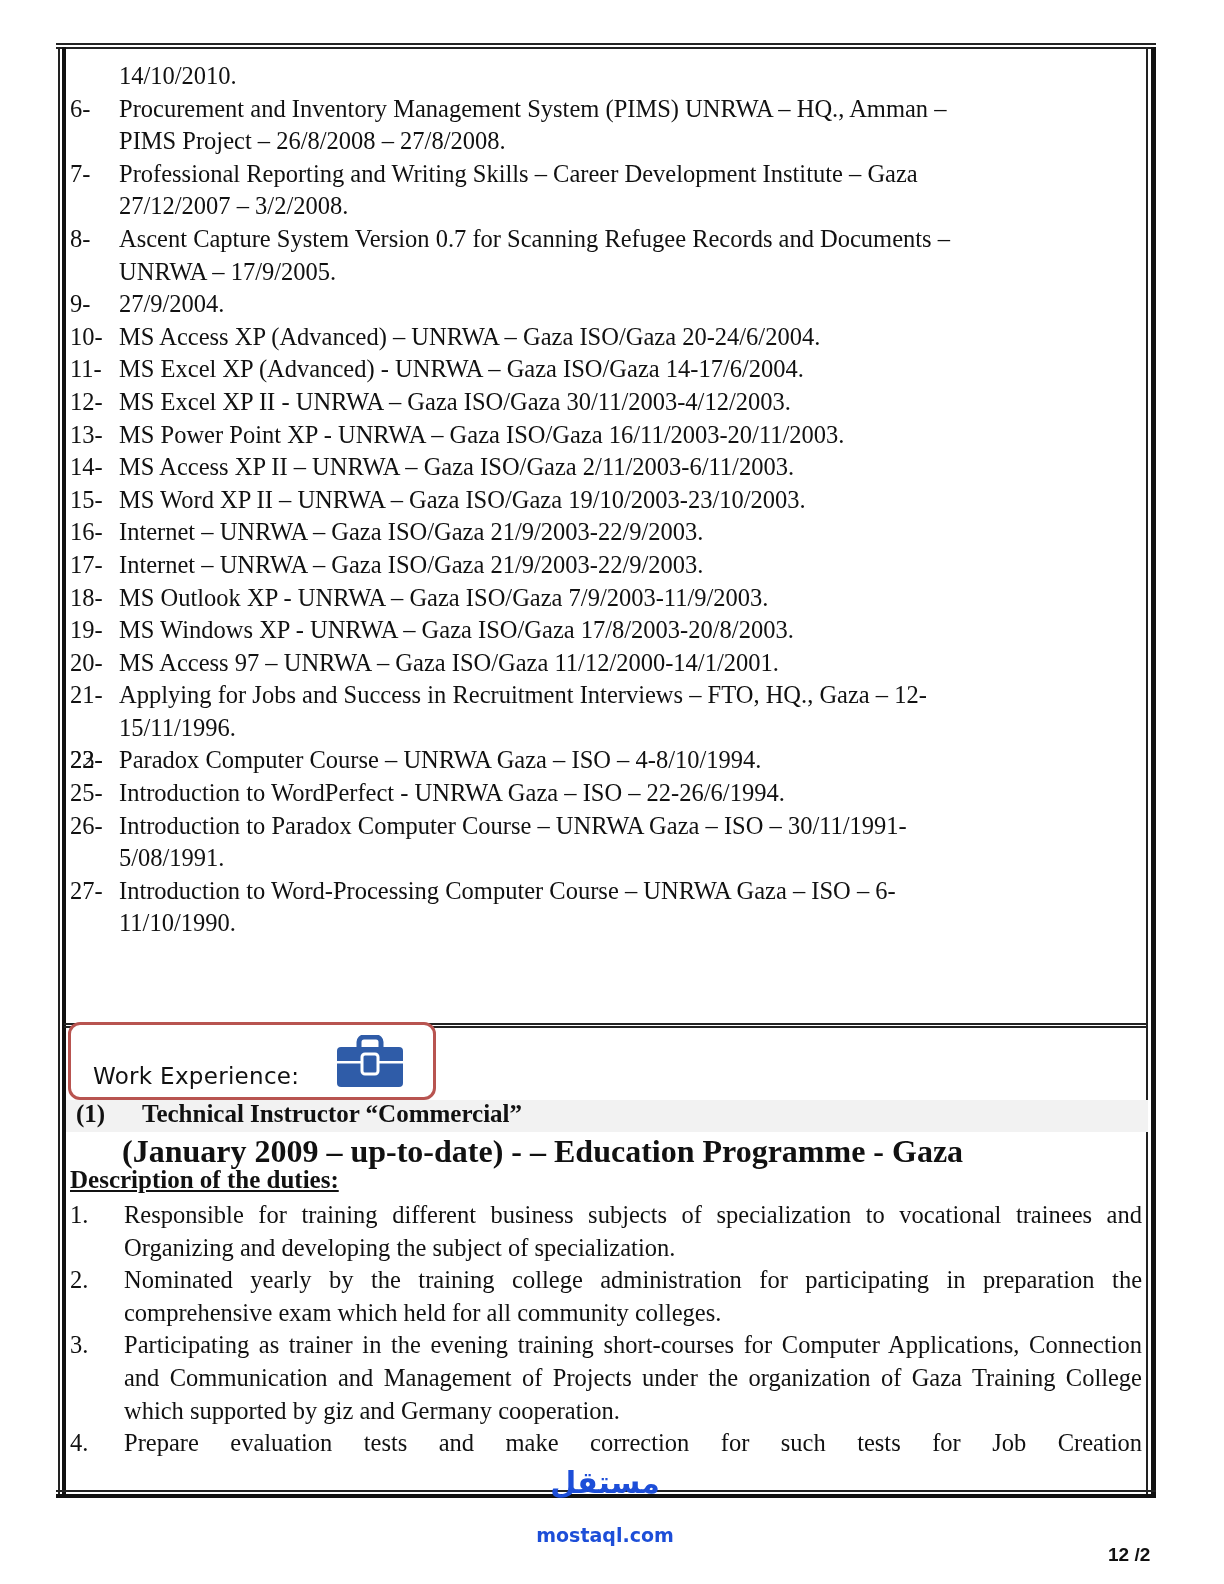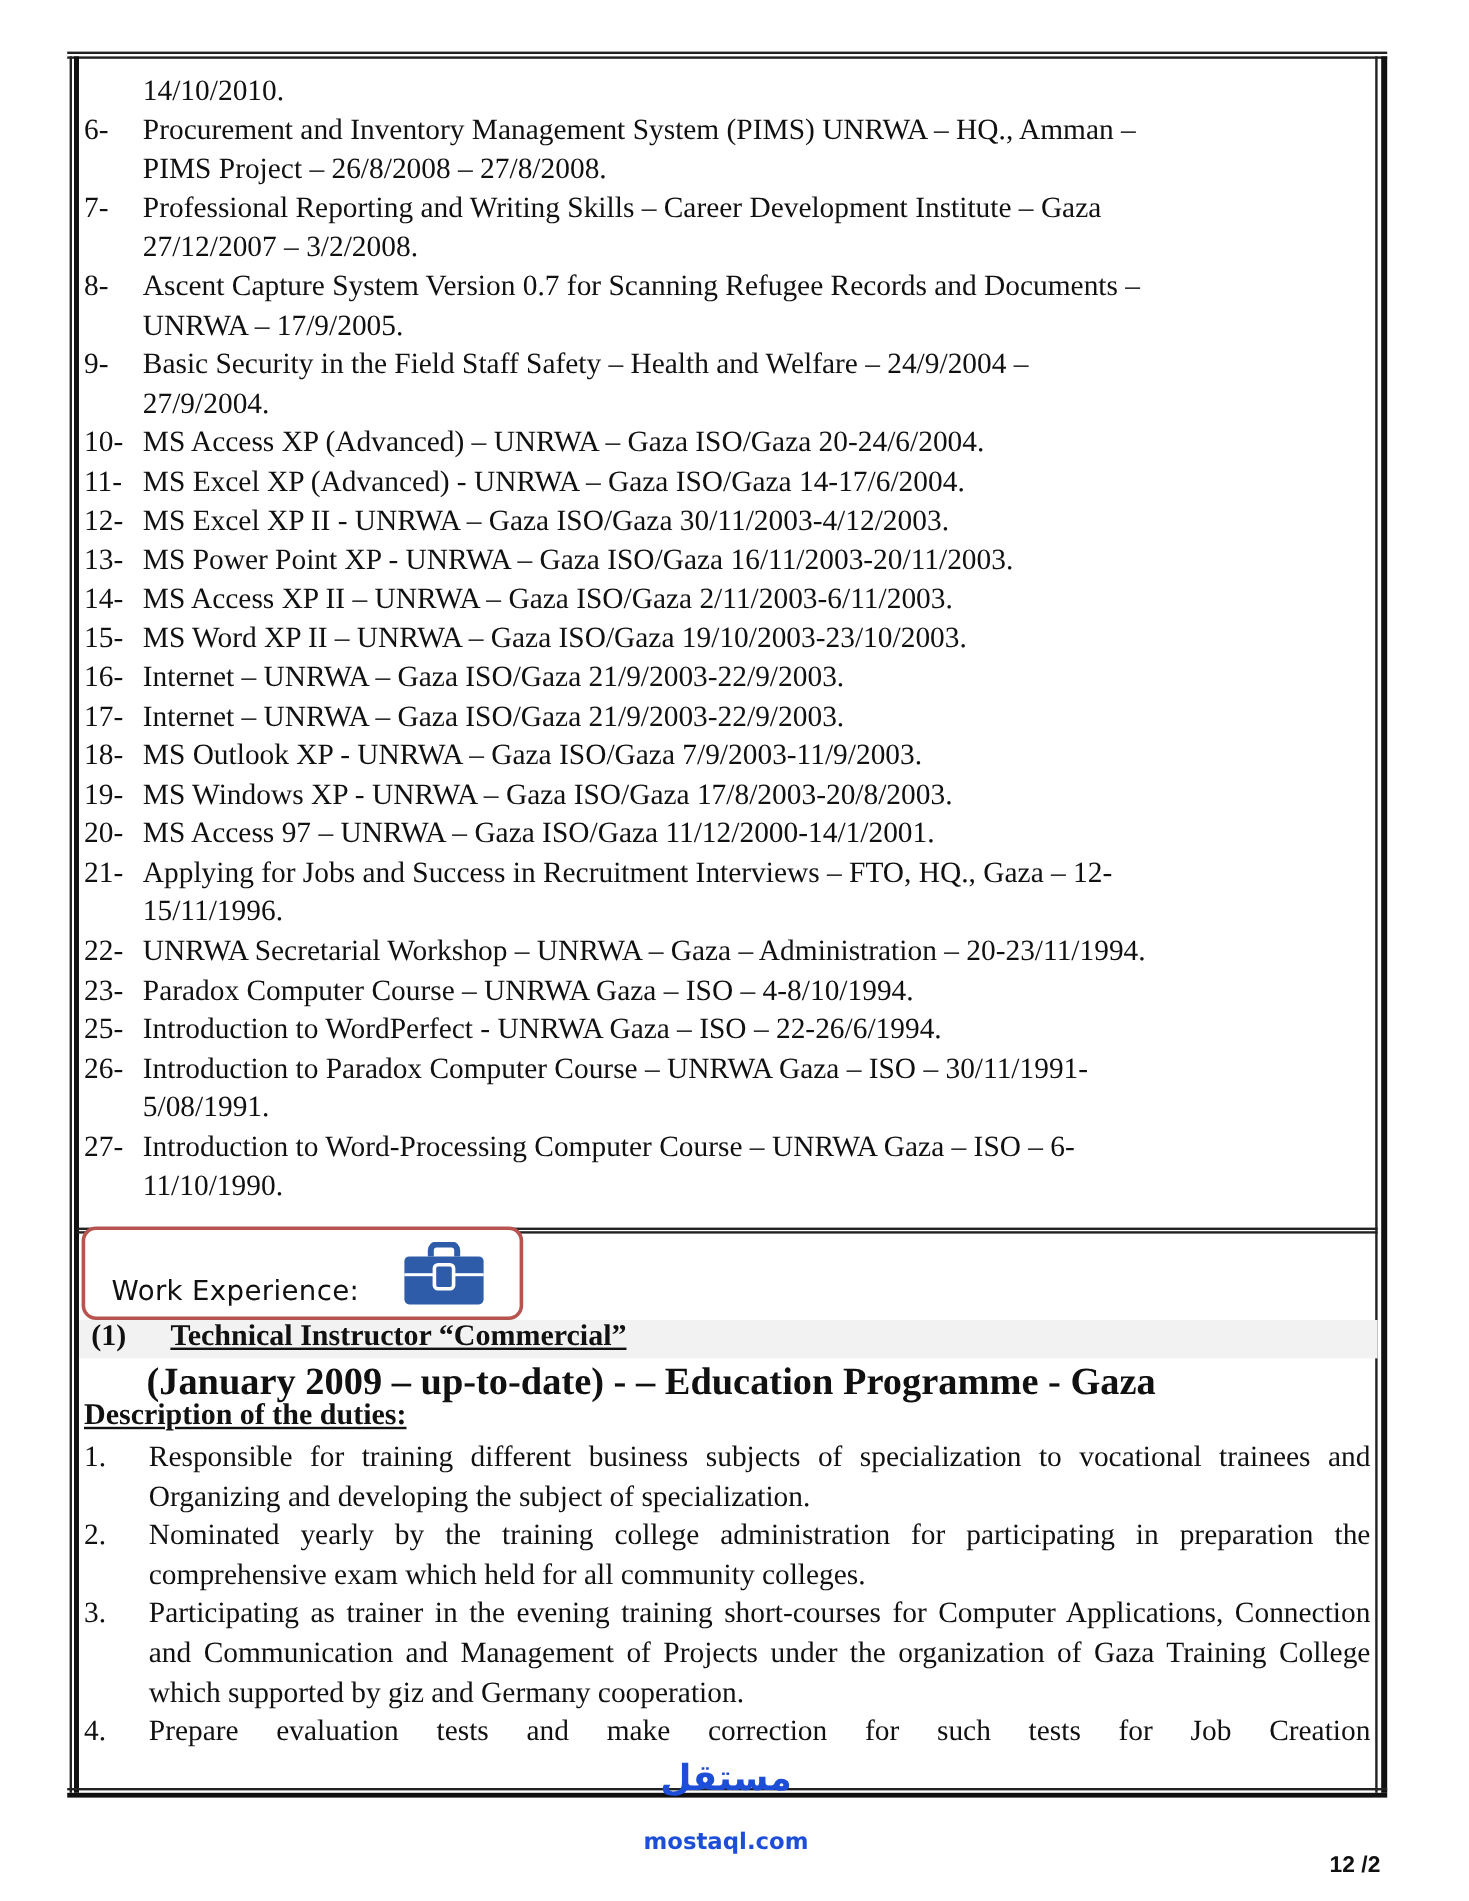--- a/index.html
+++ b/index.html
@@ -28,21 +28,21 @@
 
   
   .we-box { position: absolute; left: 68px; top: 1022px; width: 368px; height: 78px;
             border: 3px solid #b85450; border-radius: 12px; box-sizing: border-box; background: #fff; }
   .we-label { position: absolute; left: 22px; top: 38px; font-family: "DejaVu Sans", sans-serif;
               font-size: 23px; letter-spacing: 0.3px; color: #111; }
   .we-icon { position: absolute; left: 264px; top: 10px; width: 70px; height: 54px; }
 
   .job-row { position: absolute; left: 66px; top: 1100px; width: 1082px; height: 32px; background: #f2f2f2; }
   .job-num { position: absolute; left: 76px; top: 1100px; font-size: 25px; font-weight: bold; }
-  .job-title { position: absolute; left: 142px; top: 1100px; font-size: 25px; font-weight: bold; text-decoration: underline; }
+  .job-title { position: absolute; left: 142px; top: 1100px; font-size: 25px; font-weight: bold; }
   .job-period { position: absolute; left: 122px; top: 1133px; font-size: 32px; font-weight: bold; }
   .duties-head { position: absolute; left: 70px; top: 1166px; font-size: 25px; font-weight: bold; text-decoration: underline; }
 
   .duties { position: absolute; left: 70px; top: 1199px; width: 1072px; margin: 0; padding: 0; list-style: none;
             font-size: 24.5px; line-height: 32.6px; }
   .duties li { position: relative; padding-left: 54px; text-align: justify; text-align-last: left; }
   .duties li.full-last { text-align-last: justify; }
   .duties li .num { position: absolute; left: 0; top: 0; }
 
   .watermark { position: absolute; left: 530px; top: 1466px; width: 150px; text-align: center; color: #1d4ed8;
@@ -69,39 +69,39 @@
 
   <li><span class="num">6-</span><span>Procurement and Inventory Management System (PIMS) UNRWA – HQ., Amman –</span></li>
   <li><span>PIMS Project – 26/8/2008 – 27/8/2008.</span></li>
 
   <li><span class="num">7-</span><span>Professional Reporting and Writing Skills – Career Development Institute – Gaza</span></li>
   <li><span>27/12/2007 – 3/2/2008.</span></li>
 
   <li><span class="num">8-</span><span>Ascent Capture System Version 0.7 for Scanning Refugee Records and Documents –</span></li>
   <li><span>UNRWA – 17/9/2005.</span></li>
 
-  <li><span class="num">9-</span><span>Basic Security in the Field Staff Safety – Health and Welfare – 24/9/2004 –</span></li>
+  <li><span class="num">9-</span></li>
   <li><span>27/9/2004.</span></li>
 
   <li><span class="num">10-</span><span>MS Access XP (Advanced) – UNRWA – Gaza ISO/Gaza 20-24/6/2004.</span></li>
   <li><span class="num">11-</span><span>MS Excel XP (Advanced) - UNRWA – Gaza ISO/Gaza 14-17/6/2004.</span></li>
   <li><span class="num">12-</span><span>MS Excel XP II - UNRWA – Gaza ISO/Gaza 30/11/2003-4/12/2003.</span></li>
   <li><span class="num">13-</span><span>MS Power Point XP - UNRWA – Gaza ISO/Gaza 16/11/2003-20/11/2003.</span></li>
   <li><span class="num">14-</span><span>MS Access XP II – UNRWA – Gaza ISO/Gaza 2/11/2003-6/11/2003.</span></li>
   <li><span class="num">15-</span><span>MS Word XP II – UNRWA – Gaza ISO/Gaza 19/10/2003-23/10/2003.</span></li>
   <li><span class="num">16-</span><span>Internet – UNRWA – Gaza ISO/Gaza 21/9/2003-22/9/2003.</span></li>
   <li><span class="num">17-</span><span>Internet – UNRWA – Gaza ISO/Gaza 21/9/2003-22/9/2003.</span></li>
   <li><span class="num">18-</span><span>MS Outlook XP - UNRWA – Gaza ISO/Gaza 7/9/2003-11/9/2003.</span></li>
   <li><span class="num">19-</span><span>MS Windows XP - UNRWA – Gaza ISO/Gaza 17/8/2003-20/8/2003.</span></li>
   <li><span class="num">20-</span><span>MS Access 97 – UNRWA – Gaza ISO/Gaza 11/12/2000-14/1/2001.</span></li>
 
   <li><span class="num">21-</span><span>Applying for Jobs and Success in Recruitment Interviews – FTO, HQ., Gaza – 12-</span></li>
   <li><span>15/11/1996.</span></li>
 
-  <li><span class="num">22-</span><span>UNRWA Secretarial Workshop – UNRWA – Gaza – Administration – 20-23/11/1994.</span></li>
+  <li><span class="num">22-</span></li>
   <li><span class="num">23-</span><span>Paradox Computer Course – UNRWA Gaza – ISO – 4-8/10/1994.</span></li>
   <li><span class="num">25-</span><span>Introduction to WordPerfect - UNRWA Gaza – ISO – 22-26/6/1994.</span></li>
 
   <li><span class="num">26-</span><span>Introduction to Paradox Computer Course – UNRWA Gaza – ISO – 30/11/1991-</span></li>
   <li><span>5/08/1991.</span></li>
 
   <li><span class="num">27-</span><span>Introduction to Word-Processing Computer Course – UNRWA Gaza – ISO – 6-</span></li>
   <li><span>11/10/1990.</span></li>
 </ul>
 

